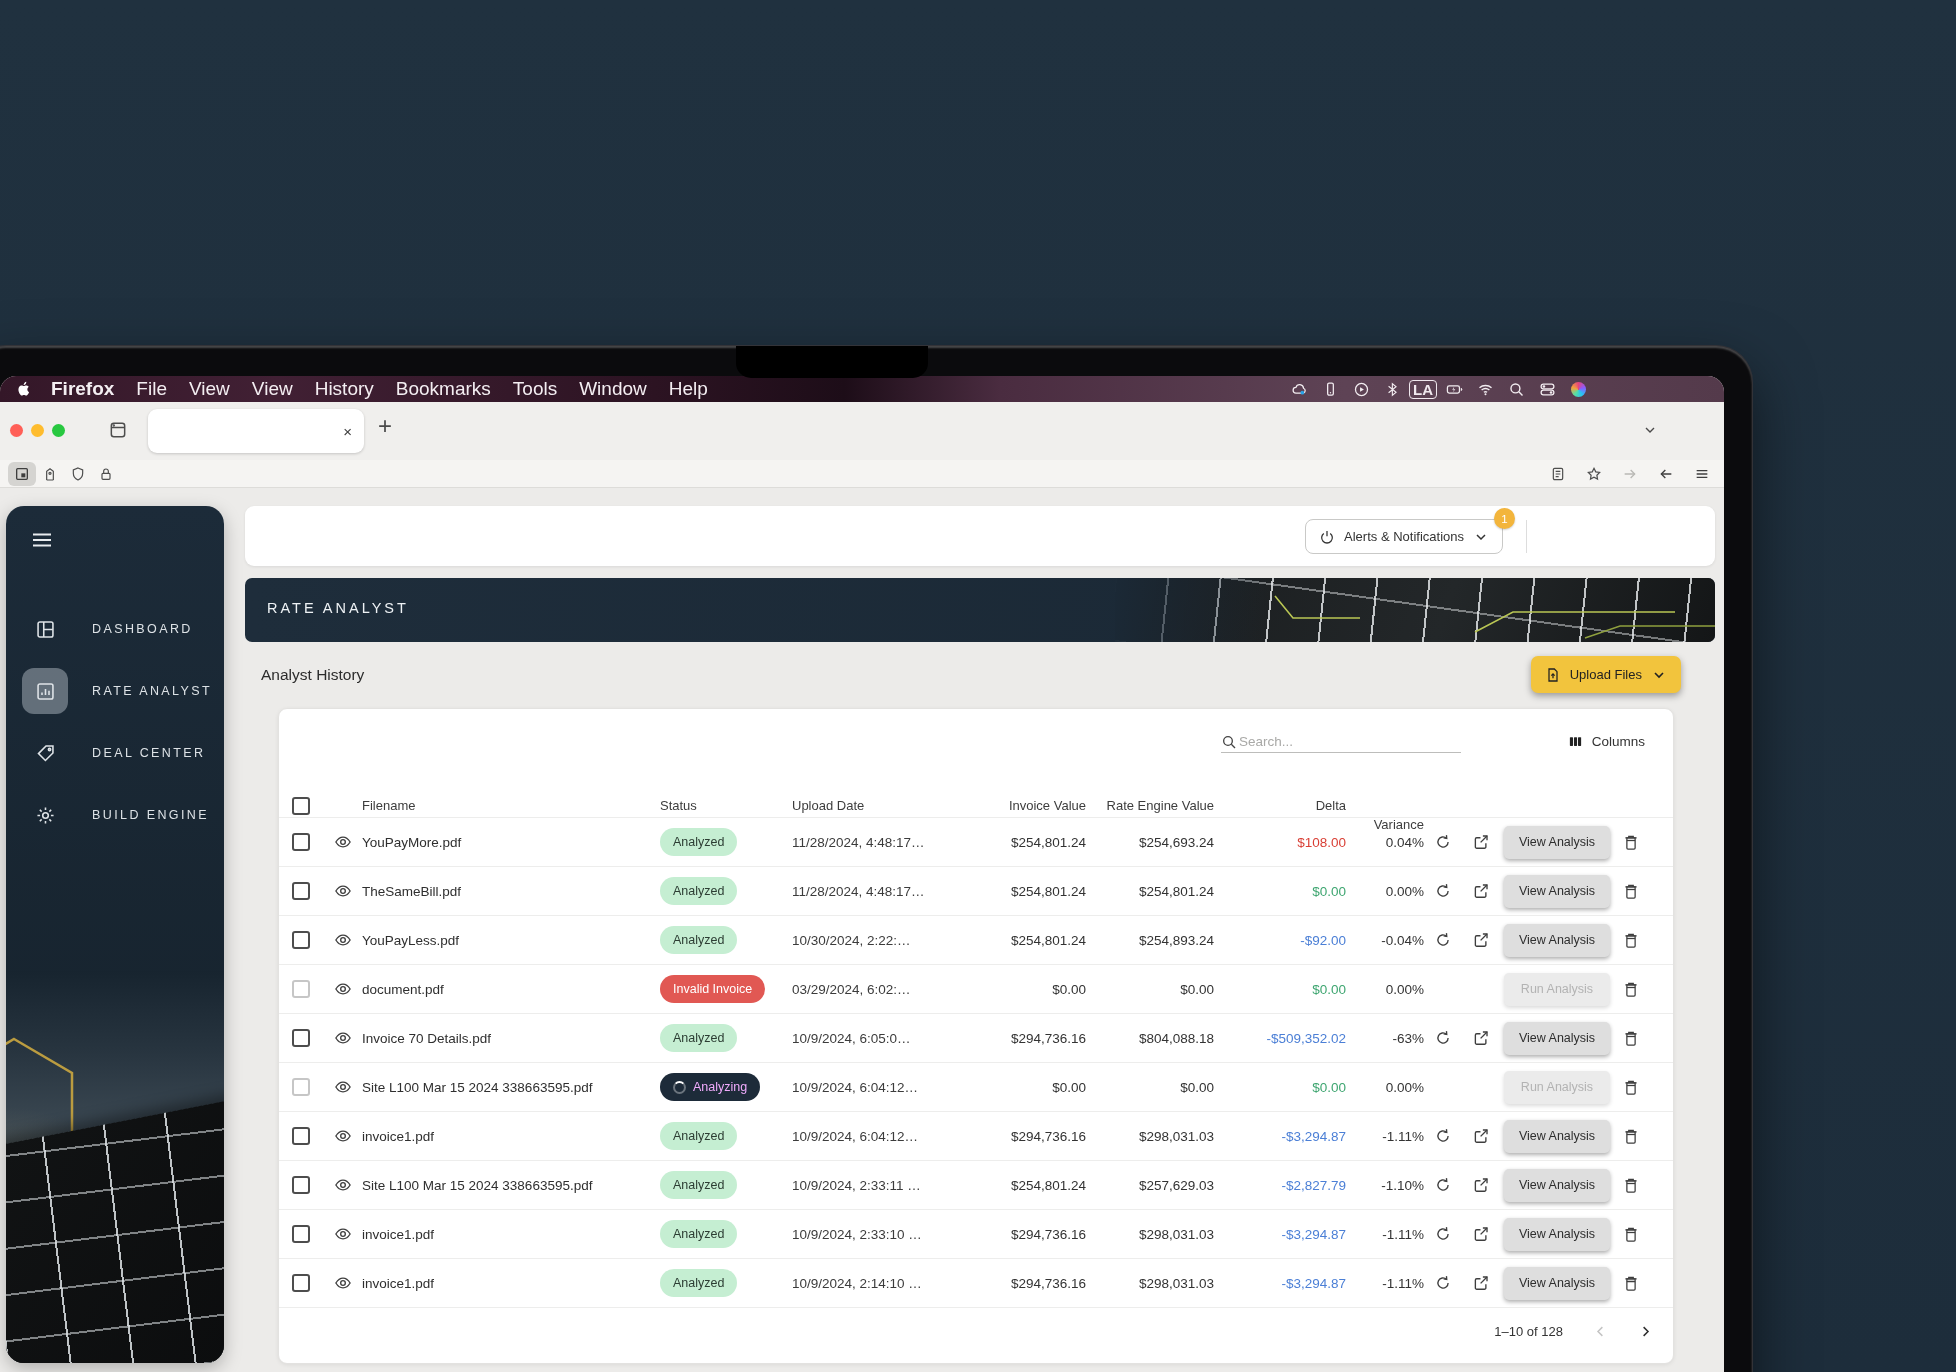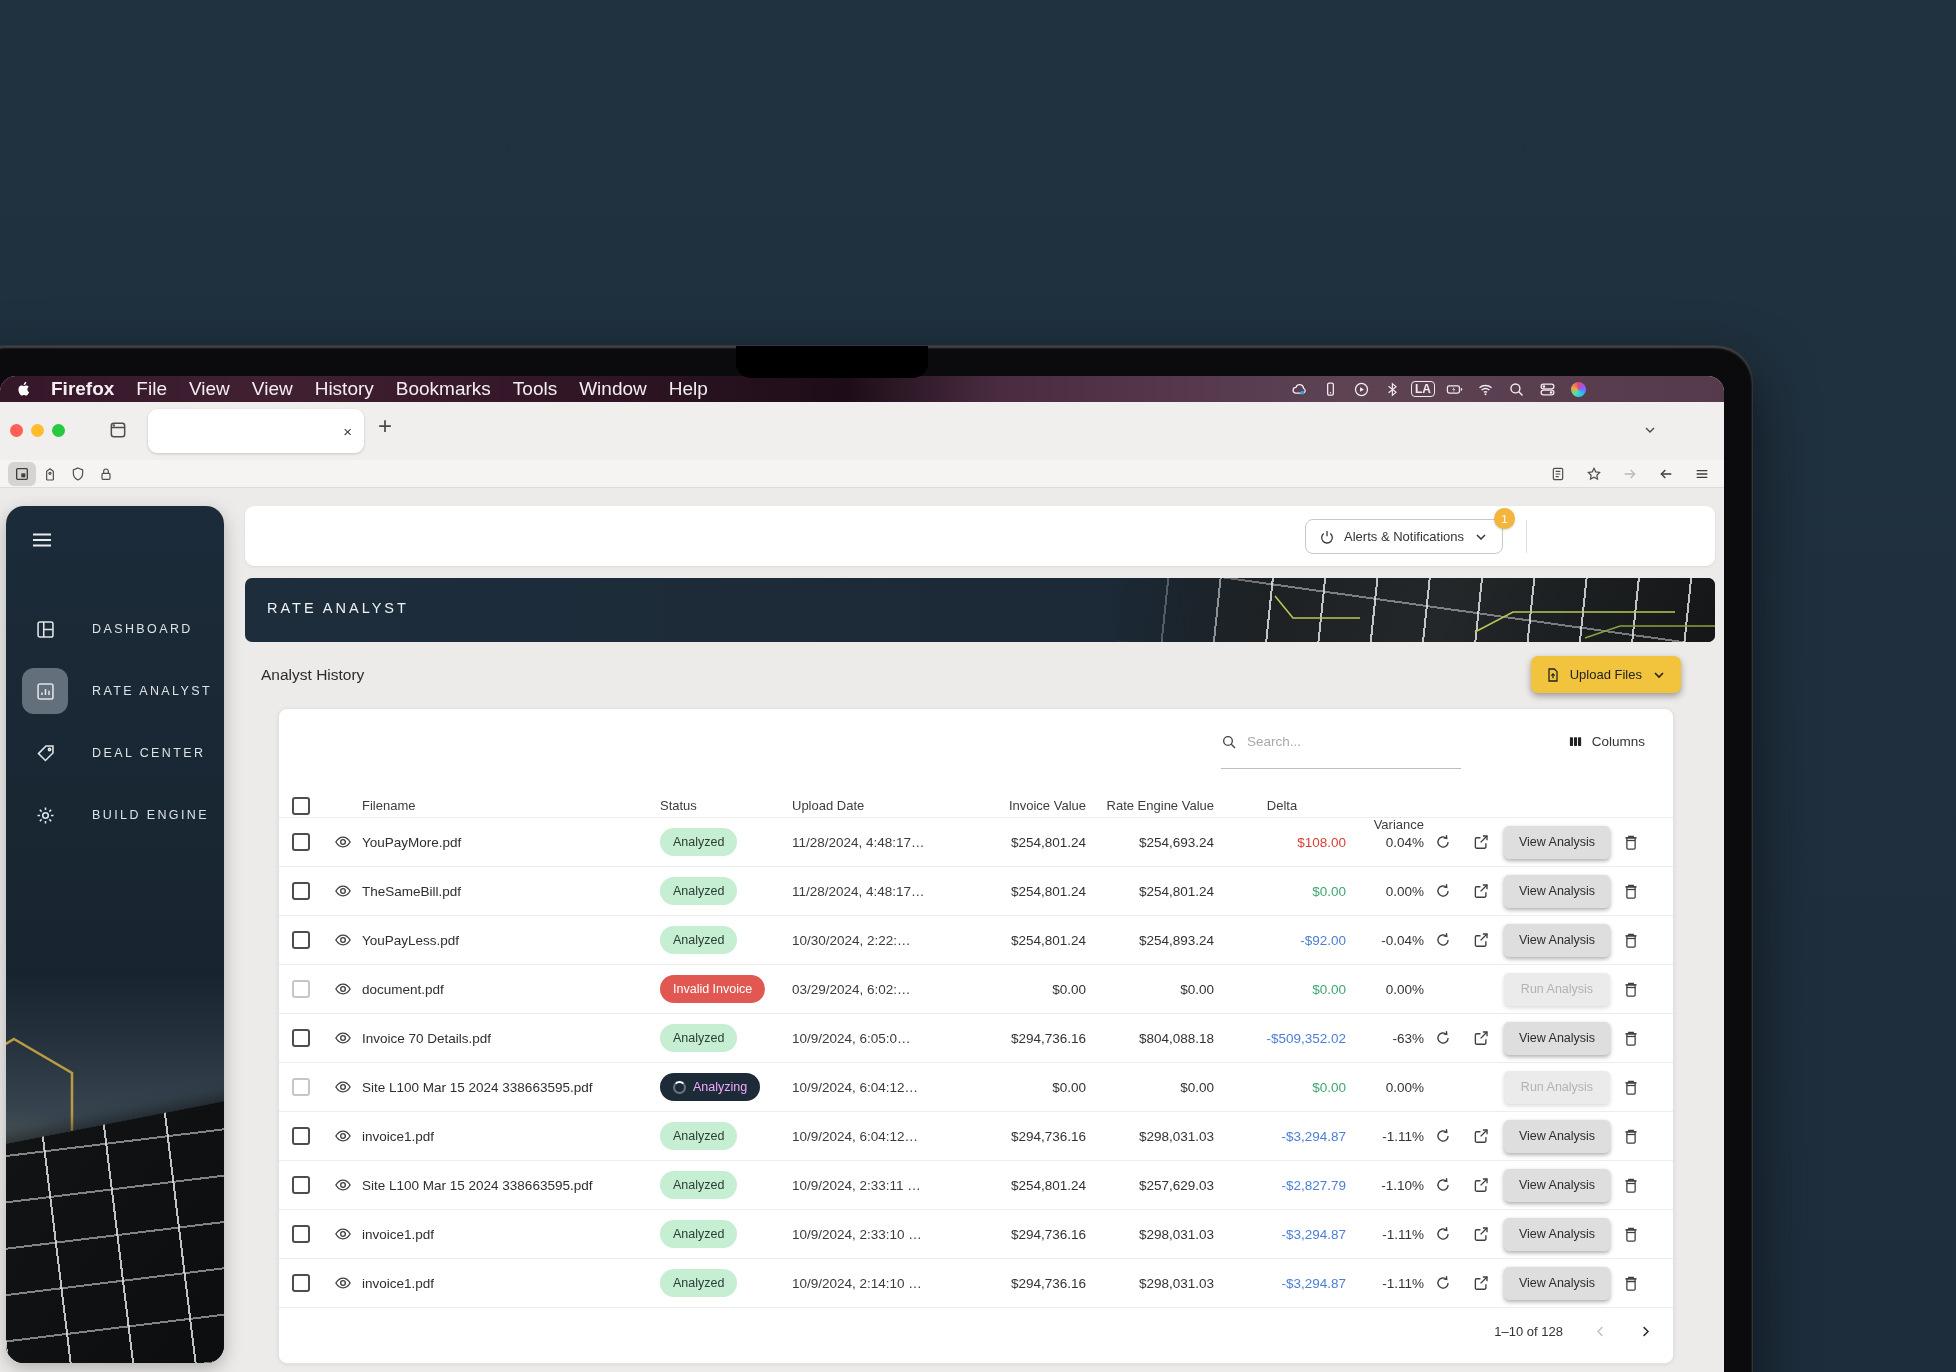--- a/index.html
+++ b/index.html
@@ -13,21 +13,21 @@
 
   
   .menubar{position:absolute;left:0;top:0;width:100%;height:26px;background:linear-gradient(90deg,#341728 0%,#412034 16%,#2c1322 38%,#1d0d18 49%,#4a2c40 58%,#5e4355 78%,#543a4b 100%);display:flex;align-items:center;padding:0 14px;color:#fff;z-index:50;}
   .menu-left{display:flex;align-items:center;gap:0;}
   .menu-item{font-size:19px;padding:0 11px;color:#f4eef2;}
   .menu-item.bold{font-weight:bold;}
   .apple-wrap{padding:0 10px 0 2px;display:flex;align-items:center;}
   .menu-right{margin-left:auto;display:flex;align-items:center;gap:7px;padding-right:120px;}
   .status-icon{display:inline-flex;align-items:center;justify-content:center;width:24px;height:18px;}
   .status-icon svg{width:17px;height:17px;}
-  .la-badge{border:1.6px solid #f0e8ee;border-radius:4px;font-size:12px;font-weight:bold;color:#f0e8ee;padding:1px 3px;line-height:1;}
+  .la-badge{border:1.6px solid #f0e8ee;border-radius:4px;font-size:15px;font-weight:bold;color:#f0e8ee;padding:1px 3px;line-height:1;}
   .siri-orb{width:15px;height:15px;border-radius:50%;background:conic-gradient(#e4457b,#8a5cff,#27c3f3,#58e0a2,#f3a13c,#e4457b);}
 
   
   .tabstrip{position:absolute;left:0;top:26px;width:100%;height:58px;background:#f0efed;z-index:40;}
   .traffic{position:absolute;top:22px;display:flex;gap:8px;left:10px;}
   .tl{width:13px;height:13px;border-radius:50%;}
   .tl.red{background:#ff5f57}.tl.yellow{background:#febc2e}.tl.green{background:#28c840}
   .tab-overview{position:absolute;left:108px;top:18px;color:#4d4d4d;}
   .tab{position:absolute;left:148px;top:7px;width:216px;height:44px;background:#fff;border-radius:9px;box-shadow:0 1px 3px rgba(0,0,0,.18);display:flex;align-items:center;justify-content:flex-end;padding-right:12px;}
   .tab-close{font-size:15px;color:#3c3c3c;line-height:1;cursor:default;}
@@ -78,21 +78,21 @@
     linear-gradient(110deg,#191c1e 0%,#232729 55%,#141617 100%);}
   .circuit{position:absolute;right:0;top:0;}
 
   .section-row{position:relative;height:66px;}
   .section-title{position:absolute;left:16px;top:24px;font-size:15.5px;color:#2c2c2c;}
   .upload-btn{position:absolute;right:34px;top:14px;height:37px;display:flex;align-items:center;gap:9px;padding:0 14px;background:#f2c43d;border:none;border-radius:7px;box-shadow:0 3px 7px rgba(0,0,0,.35);font-size:13px;color:#222;cursor:pointer;}
   .upload-btn svg{width:16px;height:16px;}
 
   .card{position:relative;margin-left:33px;width:1396px;height:656px;background:#fff;border:1px solid #e3e2e0;border-radius:9px;box-shadow:0 1px 4px rgba(0,0,0,.07);overflow:hidden;}
   .card-tools{position:relative;height:70px;}
-  .search-wrap{position:absolute;right:212px;top:24px;width:240px;display:flex;align-items:center;gap:8px;border-bottom:1px solid #bdbdbb;padding-bottom:18px;color:#8c8c8c;}
+  .search-wrap{position:absolute;right:212px;top:24px;width:240px;display:flex;align-items:center;border-bottom:1px solid #bdbdbb;padding-bottom:2px;color:#8c8c8c;}
   .search-wrap svg{width:16px;height:16px;flex:0 0 16px;color:#444;}
   .search-input{border:none;outline:none;font-size:13.5px;color:#444;width:100%;background:transparent;font-family:inherit;}
   .search-input::placeholder{color:#a9a9a7;}
   .columns-btn{position:absolute;right:22px;top:24px;display:flex;align-items:center;gap:9px;background:none;border:none;font-size:13.5px;color:#333;cursor:pointer;font-family:inherit;}
   .columns-btn svg{width:15px;height:15px;}
 
   .grid-row{display:grid;grid-template-columns:36px 34px 298px 132px 172px 126px 128px 132px 78px 38px 38px 112px 38px;align-items:center;padding:0 13px;}
   .thead{height:38px;color:#3d3d3d;font-size:13px;font-weight:500;}
   .num{text-align:right;padding-right:4px;}
   .trow{height:49px;border-top:1px solid #ededec;font-size:13.5px;color:#333;}
@@ -409,21 +409,21 @@
               </button>
             </div>
 
             <div class="grid-row thead" id="thead">
               <span class="cb" style="justify-self:start"></span>
             <span style="grid-column: 3;">Filename</span>
                 <span style="grid-column: 4;">Status</span>
                 <span style="grid-column: 5;">Upload Date</span>
                 <span class="num" style="grid-column: 6;">Invoice Value</span>
                 <span class="num" style="grid-column: 7;">Rate Engine Value</span>
-                <span class="num" style="grid-column: 8; text-align: center;">Delta</span>
+                <span class="num" style="grid-column: 8;">Delta</span>
                 <span class="num" style="grid-column: 9; margin-top: 38px;">Variance</span>
               </div>
 
             <div id="tbody">
   <div class="grid-row trow">
     <span class="cb" style="justify-self:start"></span>
     <span class="icon-btn">
       <svg viewBox="0 0 24 24" fill="none" stroke="#3e3e3e" stroke-width="1.8">
                       <path d="M2.5 12S6.5 5.5 12 5.5 21.5 12 21.5 12 17.5 18.5 12 18.5 2.5 12 2.5 12z"></path>
                       <circle cx="12" cy="12" r="3.1"></circle>

